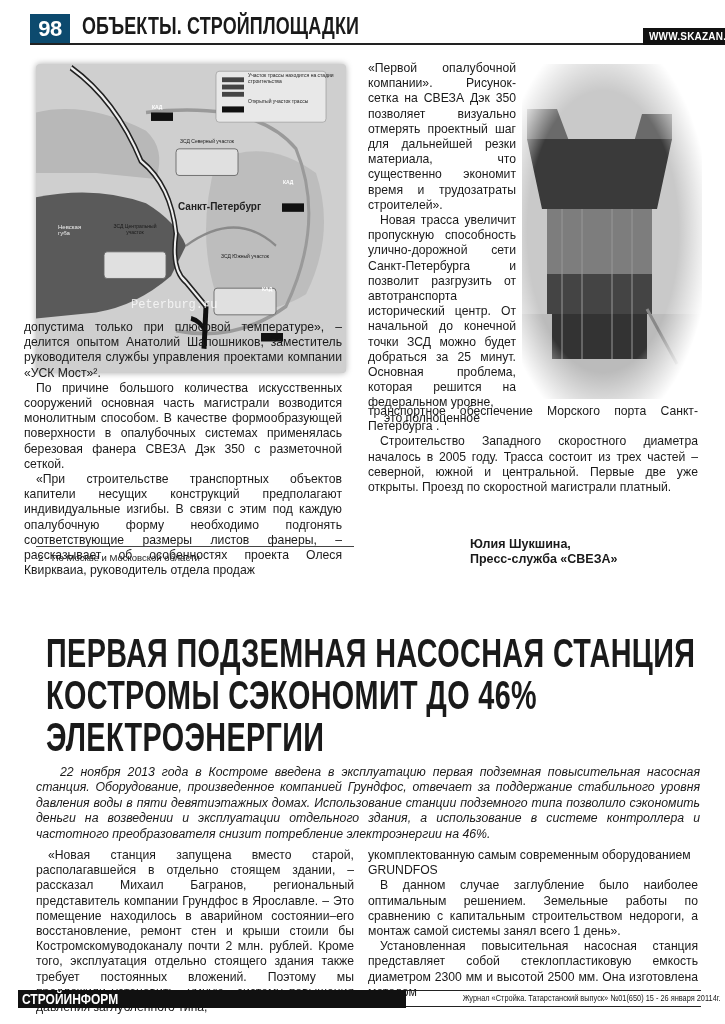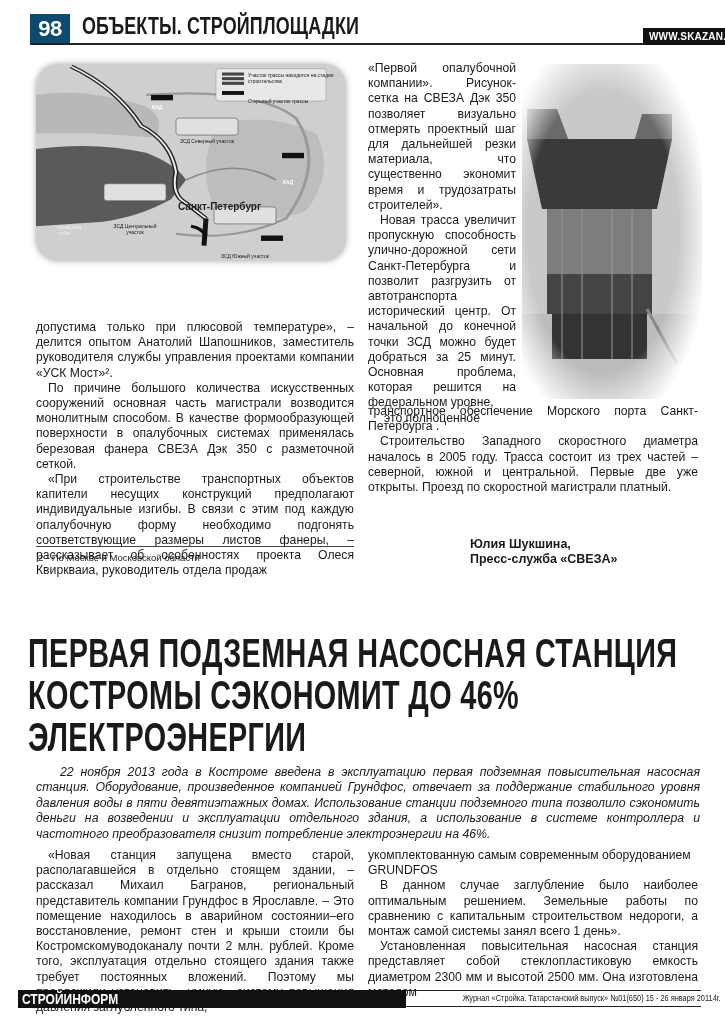--- a/index.html
+++ b/index.html
@@ -6,41 +6,41 @@
   body { width: 725px; height: 1024px; position: relative; overflow: hidden; font-family: "Liberation Sans", sans-serif; color: #1a1a1a; }
   .abs { position: absolute; }
 
   
   .page-num { left: 30px; top: 14px; width: 40px; height: 30px; background: #0c4a6e; color: #fff; font-weight: bold; font-size: 22px; line-height: 30px; text-align: center; font-family: "Liberation Sans", sans-serif; letter-spacing: -0.5px; }
   .section-title { left: 82px; top: 12px; font-size: 23px; font-weight: bold; line-height: 28px; letter-spacing: 0.2px; transform: scaleX(0.78); transform-origin: left center; white-space: nowrap; }
   .header-rule { left: 30px; top: 43px; width: 670px; height: 2px; background: #222; }
   .site-badge { left: 596px; top: 28px; width: 104px; height: 17px; background: #111; color: #fff; font-size: 10px; font-weight: bold; line-height: 17px; text-align: center; transform-origin: center; letter-spacing: 0.2px; margin-left: 47px; }
 
   
-  .map { left: 36px; top: 64px; width: 310px; height: 197px; border-radius: 22px; background: linear-gradient(135deg,#d9d9d9,#bfbfbf); overflow: hidden; box-shadow: 0 0 6px #aaa; }
+  .map { left: 36px; top: 64px; width: 310px; height: 309px; border-radius: 4px; background: linear-gradient(135deg,#d9d9d9,#bfbfbf); overflow: hidden; box-shadow: 0 0 6px #aaa; }
   .map svg { width: 100%; height: 100%; display: block; }
 
   
   .col { font-size: 12.2px; line-height: 15.2px; text-align: justify; }
   .col p { margin: 0; text-indent: 12px; }
   .col p.noind { text-indent: 0; }
-  .col-left-top { left: 36px; top: 320px; width: 318px; }
+  .col-left-top { left: 24px; top: 320px; width: 318px; }
   .col-mid { left: 368px; top: 61px; width: 148px; }
   .col-wide { left: 368px; top: 404px; width: 330px; }
 
   .photo { left: 522px; top: 64px; width: 180px; height: 335px; }
   .photo svg { width: 100%; height: 100%; display: block; }
 
   .footnote-rule { left: 36px; top: 546px; width: 318px; height: 1px; background: #444; }
   .footnote { left: 38px; top: 552px; font-size: 9.5px; line-height: 12px; }
 
   .byline { left: 470px; top: 537px; width: 226px; text-align: left; font-size: 12.5px; font-weight: bold; line-height: 15px; }
 
   
-  .headline { left: 28px; top: 632px; width: 680px; font-size: 40px; line-height: 42px; font-weight: bold; white-space: nowrap; }
+  .headline { left: 46px; top: 632px; width: 680px; font-size: 40px; line-height: 42px; font-weight: bold; white-space: nowrap; }
   .headline div { transform: scaleX(0.72); transform-origin: left center; letter-spacing: 0.5px; }
   .lead { left: 36px; top: 765px; width: 664px; font-style: italic; font-size: 12.3px; line-height: 15.4px; text-align: justify; }
   .lead p { margin: 0; text-indent: 24px; }
   .col2-left { left: 36px; top: 848px; width: 318px; }
   .col2-right { left: 368px; top: 848px; width: 330px; }
 
   
   .footer-black { left: 18px; top: 990px; width: 388px; height: 18px; background: #111; }
   .footer-brand { left: 22px; top: 990px; color: #fff; font-size: 15px; font-weight: bold; line-height: 18px; transform: scaleX(0.8); transform-origin: left center; white-space: nowrap; }
   .footer-rule-top { left: 406px; top: 990px; width: 295px; height: 1px; background: #222; }

